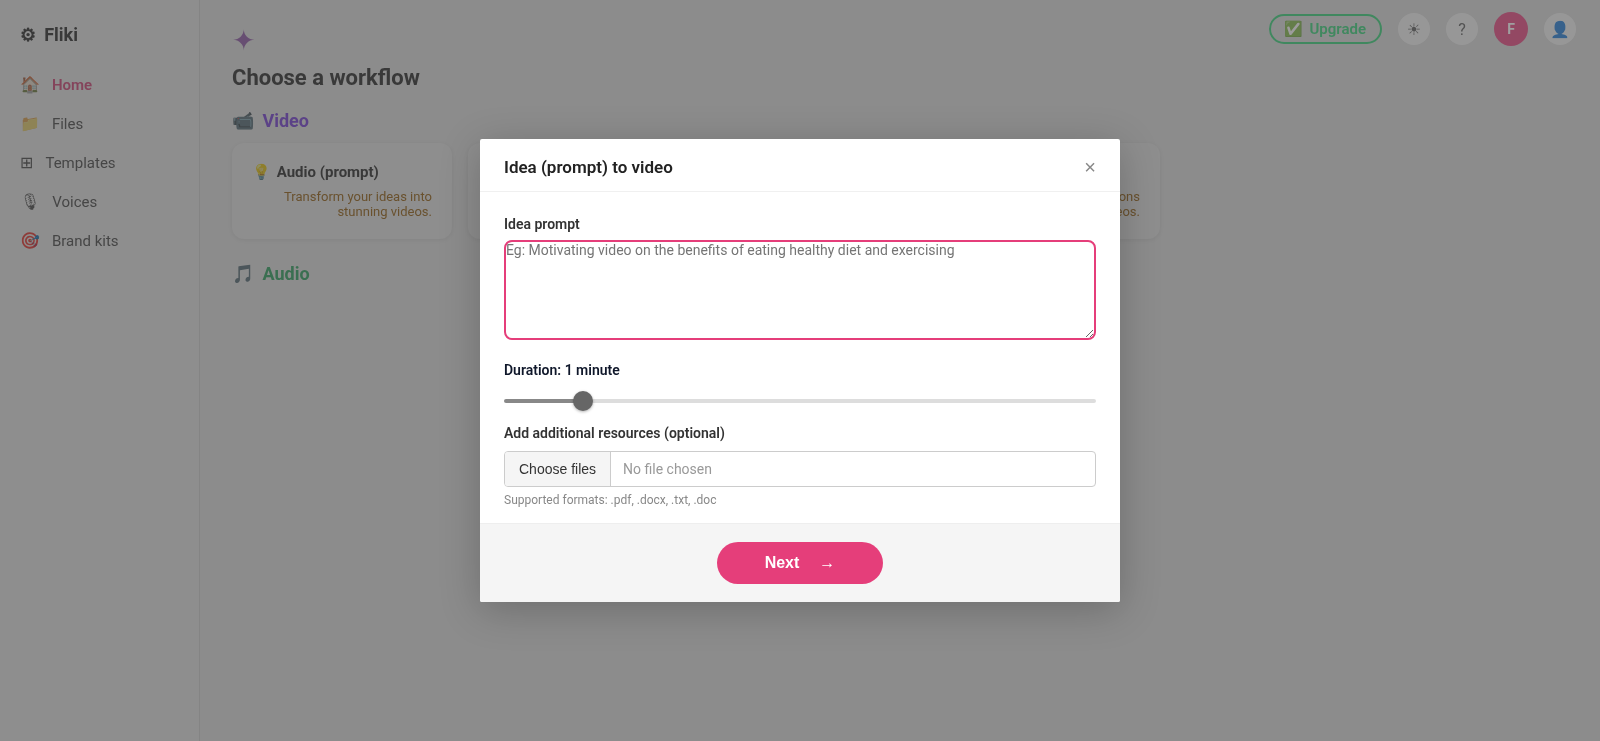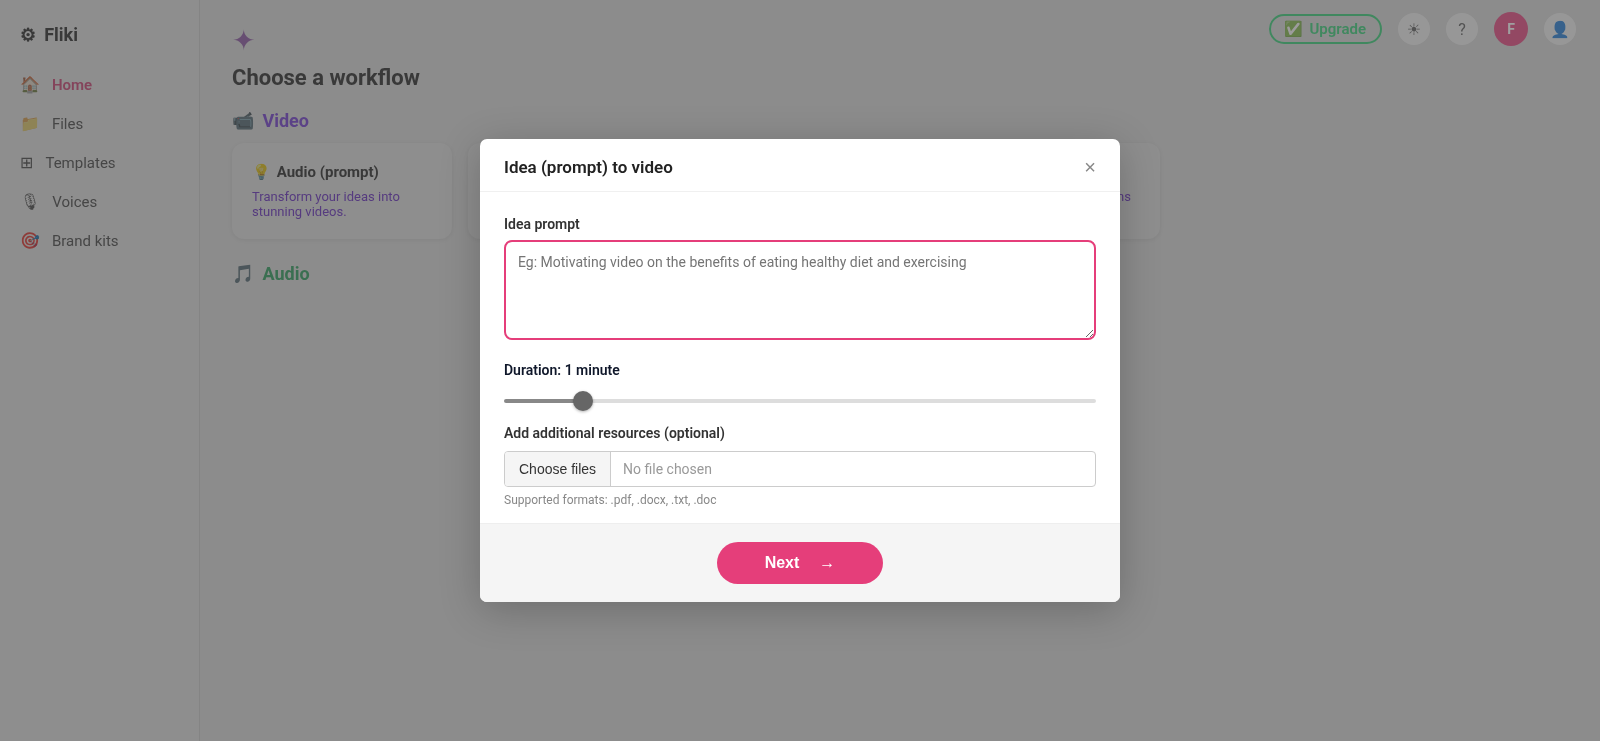--- a/index.html
+++ b/index.html
@@ -99,21 +99,22 @@
       font-size: 15px;
       font-weight: 700;
       color: #222;
       margin-bottom: 8px;
       display: flex;
       align-items: center;
       gap: 6px;
     }
     .workflow-card-desc {
       font-size: 13px;
-      color: #6d28d9;
+      color: #a16207;
+      text-align: right;
     }
     .audio-section {
       display: flex;
       align-items: center;
       gap: 8px;
       font-size: 18px;
       font-weight: 700;
       color: #27ae60;
       margin-top: 20px;
     }
@@ -164,21 +165,21 @@
       background: rgba(80,80,80,0.55);
       display: flex;
       align-items: center;
       justify-content: center;
       z-index: 10;
     }
 
     
     .modal {
       background: #fff;
-      border-radius: 7px;
+      border-radius: 2px;
       width: 640px;
       box-shadow: 0 8px 40px rgba(0,0,0,0.22);
       overflow: hidden;
     }
     .modal-header {
       display: flex;
       align-items: center;
       justify-content: space-between;
       padding: 18px 24px 14px;
       border-bottom: 1px solid #f0f0f0;
@@ -204,21 +205,20 @@
       font-size: 14px;
       font-weight: 600;
       color: #333;
       margin-bottom: 8px;
     }
     .idea-textarea {
       width: 100%;
       height: 100px;
       border: 2px solid #e53e7a;
       border-radius: 8px;
-      padding: 12px;
       font-size: 14px;
       color: #999;
       resize: vertical;
       outline: none;
       font-family: inherit;
     }
     .duration-label {
       font-size: 14px;
       font-weight: 600;
       color: #0f172a;

